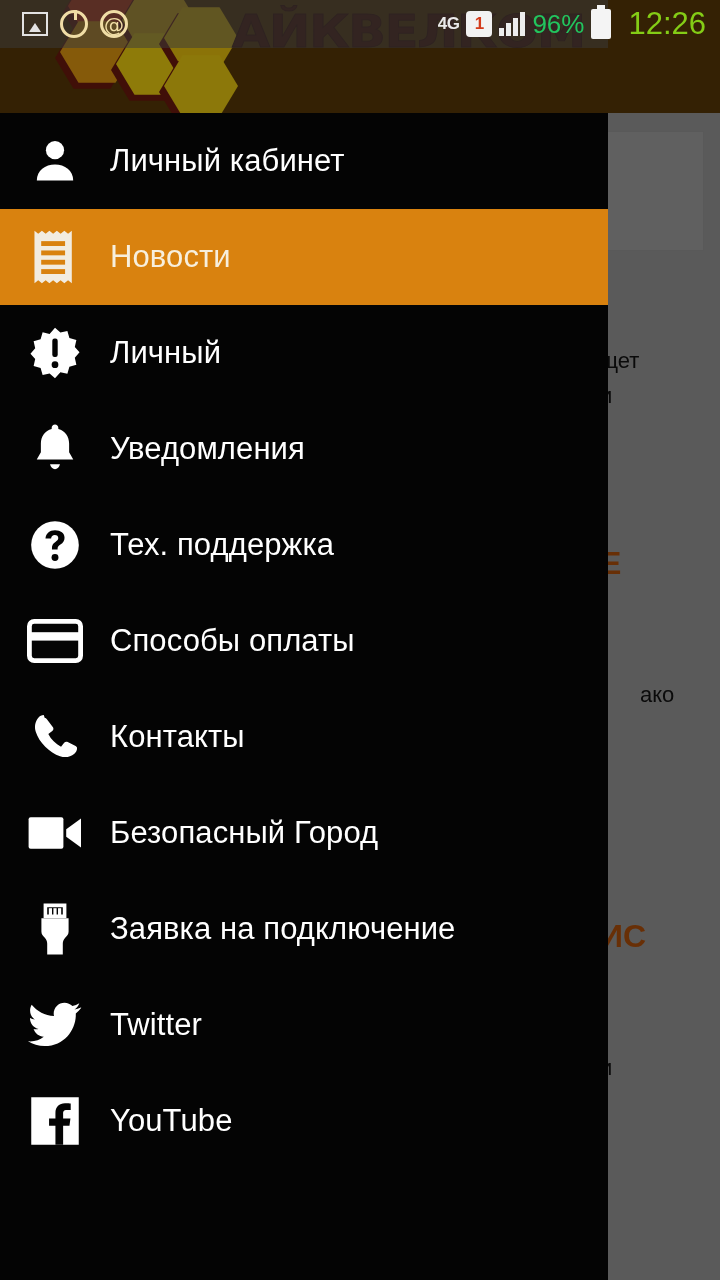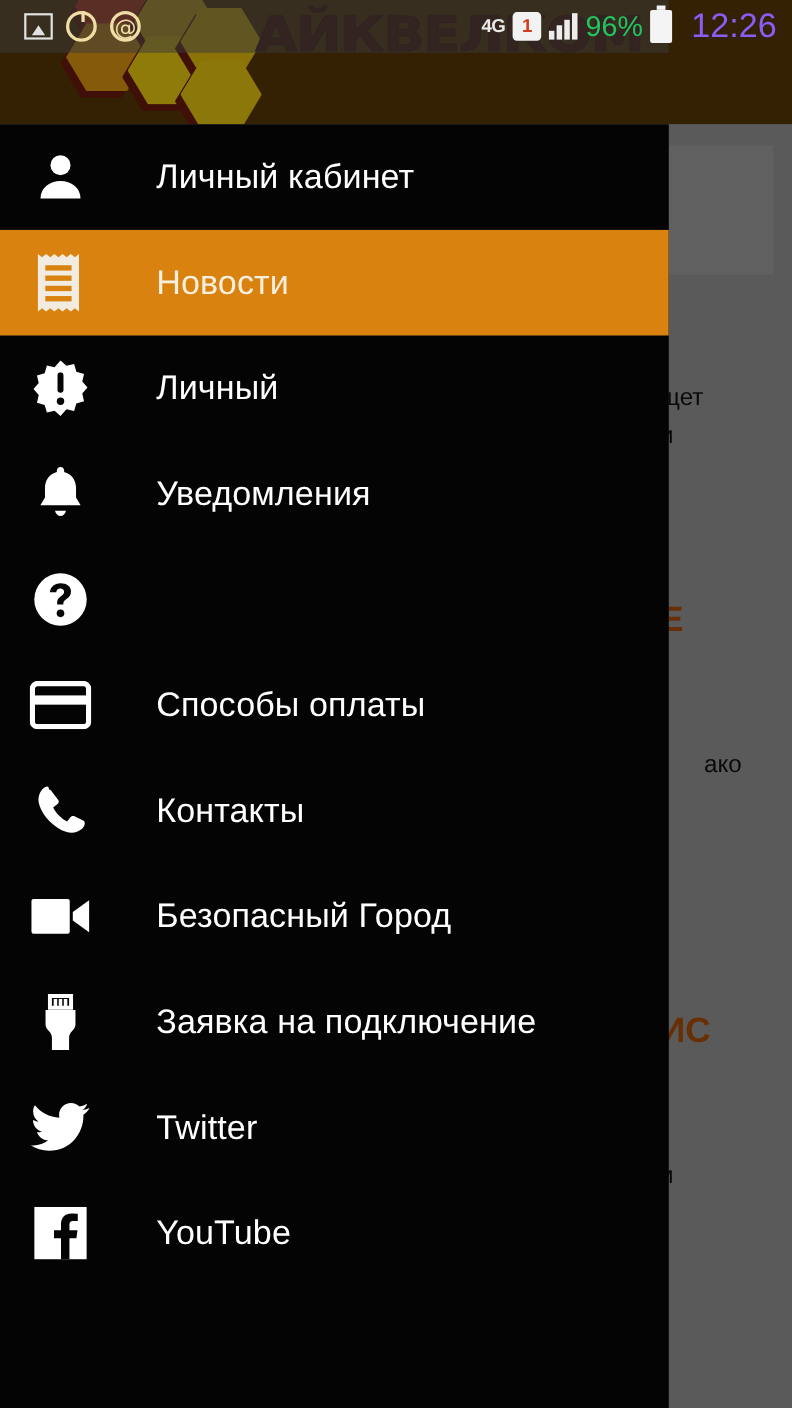--- a/index.html
+++ b/index.html
@@ -98,29 +98,29 @@
   .ic-bars i { display:block; width:5px; background:#ededed; }
   .ic-bars i:nth-child(1){height:8px;} .ic-bars i:nth-child(2){height:13px;}
   .ic-bars i:nth-child(3){height:18px;} .ic-bars i:nth-child(4){height:24px;}
   .sb-pct { font-size:26px; color:#22c55e; }
   .ic-batt {
     width:20px; height:30px; background:#f4f4f4; border-radius:2px; position:relative;
   }
   .ic-batt::before{
     content:""; position:absolute; left:6px; top:-4px; width:8px; height:4px; background:#f4f4f4;
   }
-  .sb-time { font-size:31px; color:#8b5cf6; padding-left:10px; white-space:nowrap; }
+  .sb-time { font-size:31px; color:#84cc16; padding-left:10px; white-space:nowrap; }
 
   
   .drawer {
     position:absolute; left:0; top:113px; width:608px; height:1167px;
     background:#040404; z-index:30; overflow:hidden;
   }
   .menu-item {
-    position:relative; display:flex; align-items:center; height:96px; width:608px;gap:32px;
+    position:relative; display:flex; align-items:center; height:96px; width:608px;
   }
   .menu-item.active { background:#d9820f; }
   .mi-icon {
     width:110px; height:96px; display:flex; align-items:center; justify-content:center;
     flex:0 0 110px;
   }
   .mi-icon svg { display:block; }
   .mi-label {
     font-size:31px; color:#ffffff; white-space:nowrap; letter-spacing:0.1px;
   }
@@ -224,20 +224,21 @@
     </div>
 
     <div class="menu-item">
       <span class="mi-icon">
         <svg width="52" height="52" viewBox="0 0 24 24">
           <circle cx="12" cy="12" r="11" fill="#fff"></circle>
           <path d="M12 5.2c-2.5 0-4.2 1.5-4.4 3.8h2.6c.1-1 .7-1.6 1.7-1.6 1 0 1.6.6 1.6 1.4 0 .7-.3 1.1-1.3 1.8-1.2.8-1.7 1.6-1.6 3v.5h2.6v-.4c0-.8.3-1.2 1.3-1.9 1.3-.9 1.9-1.8 1.9-3.2 0-2.1-1.8-3.4-4.4-3.4z" fill="#040404"></path>
           <circle cx="12" cy="17.8" r="1.6" fill="#040404"></circle>
         </svg>
       </span>
+      <span class="mi-label">Тех. поддержка</span>
     </div>
 
     <div class="menu-item">
       <span class="mi-icon">
         <svg width="56" height="44" viewBox="0 0 28 22">
           <rect x="1.2" y="1.2" width="25.6" height="19.6" rx="2.4" fill="none" stroke="#fff" stroke-width="2.4"></rect>
           <rect x="1.2" y="6.6" width="25.6" height="4.2" fill="#fff"></rect>
         </svg>
       </span>
       <span class="mi-label">Способы оплаты</span>

